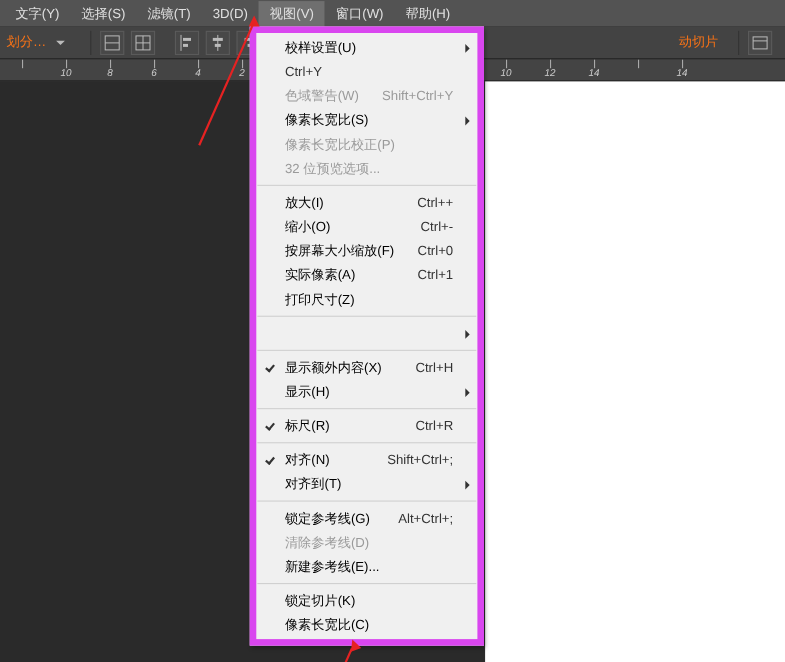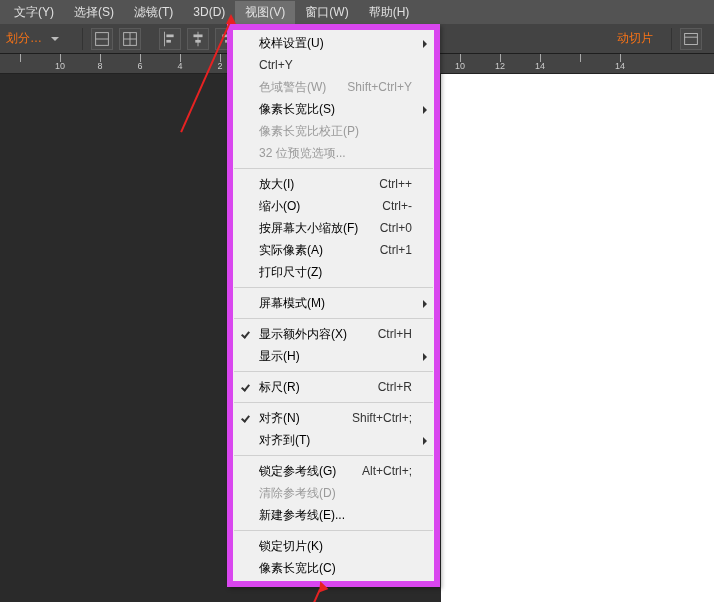--- a/index.html
+++ b/index.html
@@ -9,21 +9,21 @@
 .menu-item.active { background:#6f6f6f; }
 .toolbar { background:#434343; height:30px; display:flex; align-items:center; padding:0 6px; color:#f97316; font-size:12px; border-bottom:1px solid #1e1e1e; }
 .tool-label { margin-right:6px; }
 .tool-dd { width:14px; height:14px; margin-right:12px; position:relative; }
 .tool-dd::after { content:""; position:absolute; left:3px; top:5px; border-left:4px solid transparent; border-right:4px solid transparent; border-top:4px solid #bbb; }
 .divider { width:1px; height:22px; background:#333; margin:0 8px; }
 .tool-icon { width:22px; height:22px; border:1px solid #5a5a5a; background:#484848; margin-right:6px; }
 .tool-icon svg { width:100%; height:100%; }
 .gap { width:12px; }
 .slice-btn { padding:2px 10px; margin-left:2px; }
-.canvas-area { position:relative; height:548px; background:#2a2a2a; }
+.canvas-area { position:relative; height:548px; background:#2a2a2a;font-style:italic; }
 .ruler-h { height:20px; background:#444; border-bottom:1px solid #222; display:flex; font-size:9px; color:#ccc; overflow:hidden; }
 .tick { position:relative; width:40px; flex:0 0 40px; text-align:center; height:100%; }
 .tick span { position:absolute; bottom:2px; left:0; width:40px; }
 .tick::before { content:""; position:absolute; left:20px; top:0; width:1px; height:8px; background:#aaa; }
 .white-canvas { position:absolute; right:0; top:20px; width:273px; height:528px; background:#fff; }
 .menu-popup { position:absolute; left:227px; top:24px; width:213px; background:#f0f0f0; border:6px solid #d946ef; box-shadow:2px 2px 4px rgba(0,0,0,0.3); font-size:12px; padding:2px 0; }
 .menu-row { display:flex; align-items:center; height:22px; padding:0 22px 0 26px; position:relative; cursor:default; }
 .menu-row.disabled { color:#9a9a9a; }
 .menu-row .labcol { flex:1; }
 .menu-row .shortcut { color:#333;text-align:right; }
@@ -181,21 +181,20 @@
     </div>
     <div class="menu-row">
       <span class="labcol">实际像素(A)</span>
       <span class="shortcut">Ctrl+1</span>
     </div>
     <div class="menu-row">
       <span class="labcol">打印尺寸(Z)</span>
     </div>
     <div class="menu-sep"></div>
     <div class="menu-row">
-      <span class="labcol">屏幕模式(M)</span>
       <span class="arrow-r"></span>
     </div>
     <div class="menu-sep"></div>
     <div class="menu-row">
       <span class="check"></span>
       <span class="labcol">显示额外内容(X)</span>
       <span class="shortcut">Ctrl+H</span>
     </div>
     <div class="menu-row">
       <span class="labcol">显示(H)</span>

